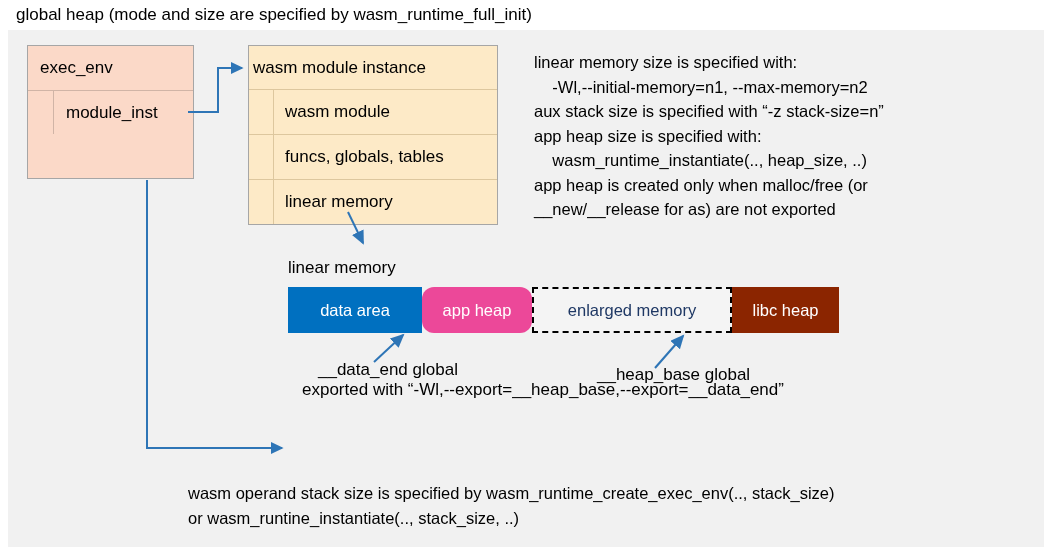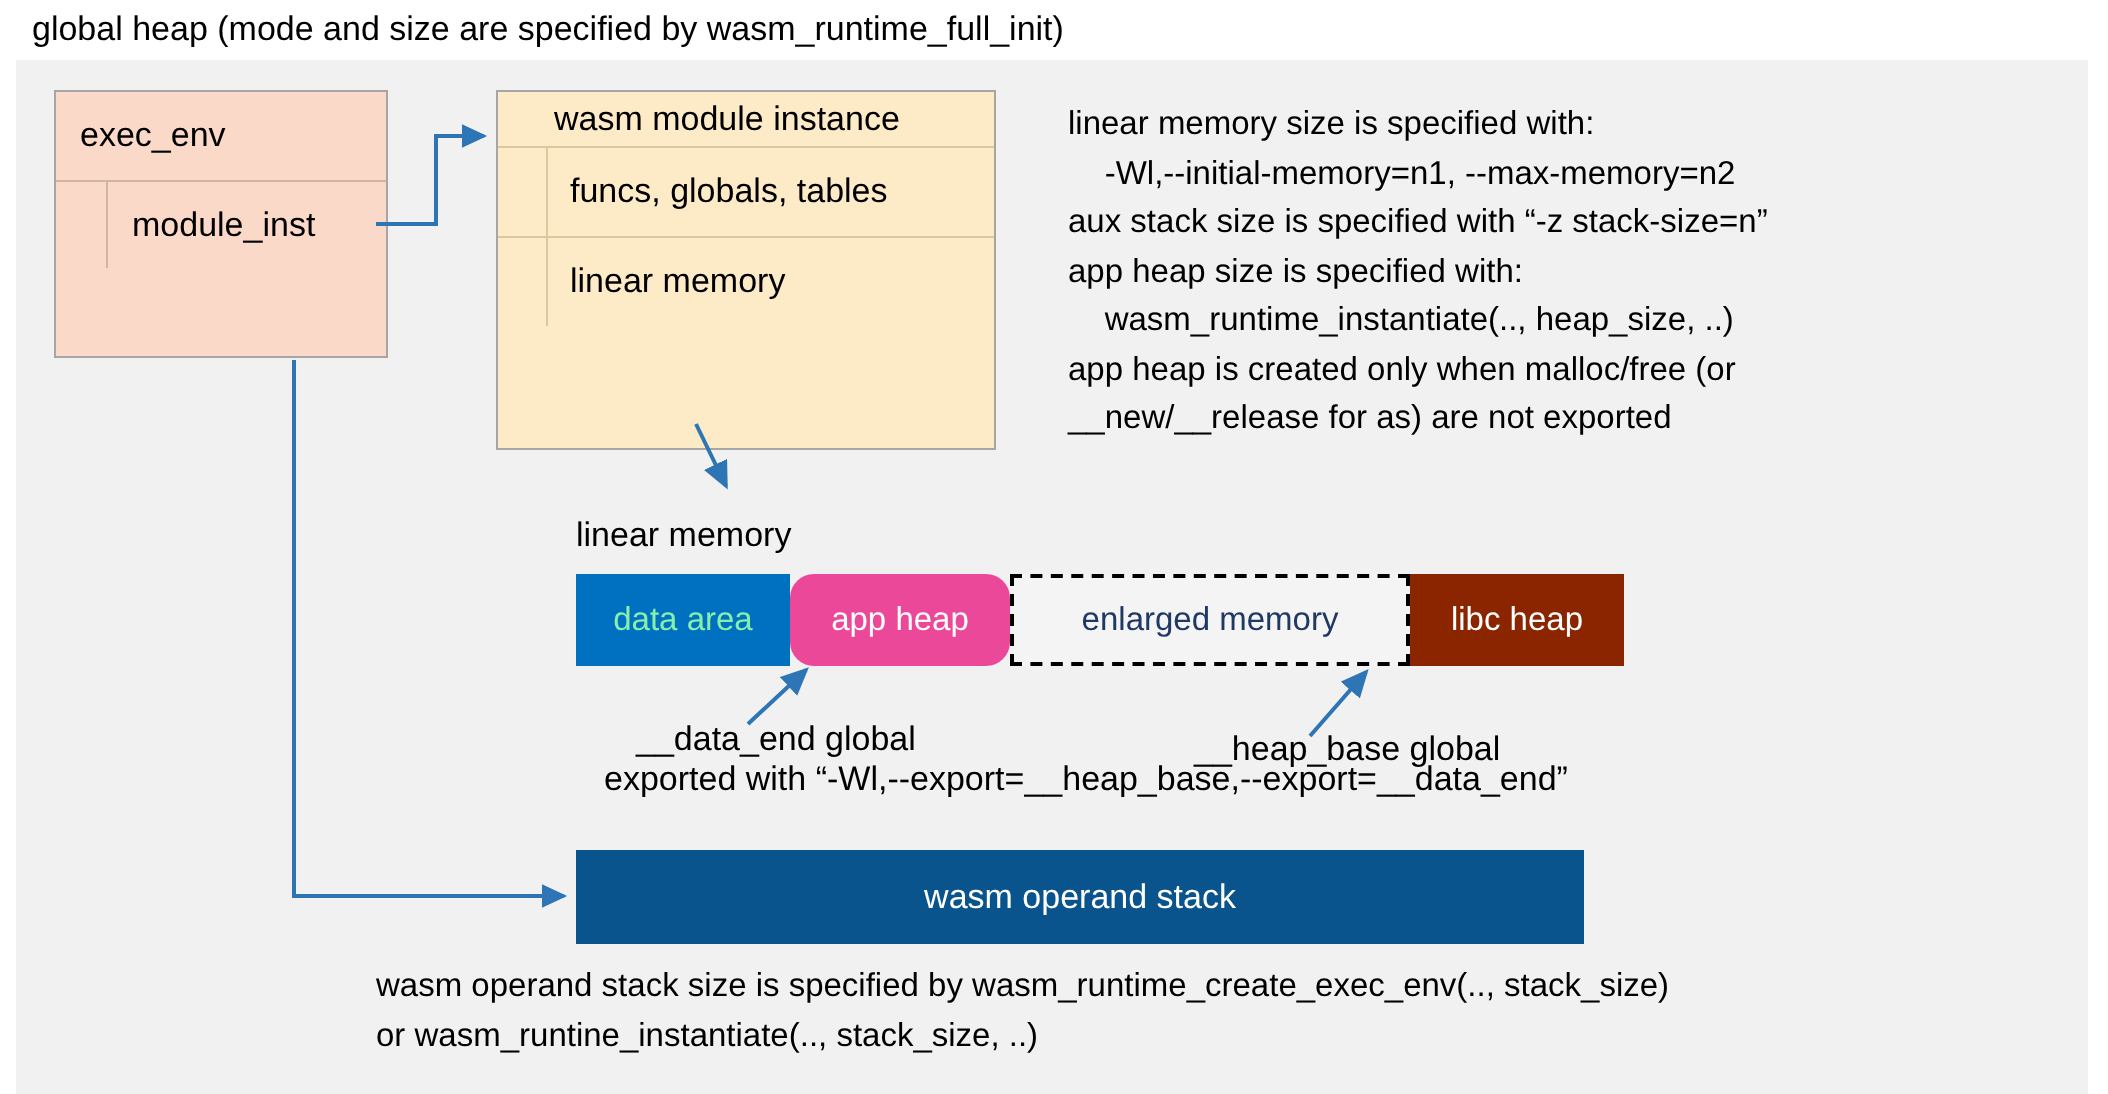--- a/index.html
+++ b/index.html
@@ -89,22 +89,22 @@
 
   
   #wmi-box {
     left: 248px;
     top: 45px;
     width: 250px;
     height: 180px;
     background: #fdeac7;
   }
   #wmi-box .hdr {
-    height: 28px;
-    padding-left: 28px;
+    height: 44px;
+    padding-left: 4px;
     border-bottom: 1px solid #ddc79e;
   }
   #wmi-box .sub {
     height: 45px;
     padding-left: 36px;
     border-bottom: 1px solid #ddc79e;
     position: relative;
   }
   #wmi-box .sub:last-child { border-bottom: none; height: 44px; }
   #wmi-box .sub::before {
@@ -206,45 +206,45 @@
 
   <div class="panel"></div>
 
   <div class="box" id="exec-env-box">
     <div class="box-row hdr">exec_env</div>
     <div class="box-row sub">module_inst</div>
   </div>
 
   <div class="box" id="wmi-box">
     <div class="box-row hdr">wasm module instance</div>
+    <div class="box-row sub">wasm module</div>
     <div class="box-row sub">funcs, globals, tables</div>
     <div class="box-row sub">linear memory</div>
   </div>
 
   <div class="note" id="note-right">linear memory size is specified with:
     -Wl,--initial-memory=n1, --max-memory=n2
 aux stack size is specified with “-z stack-size=n”
 app heap size is specified with:
     wasm_runtime_instantiate(.., heap_size, ..)
 app heap is created only when malloc/free (or
 __new/__release for as) are not exported</div>
 
   <div class="lm-caption">linear memory</div>
   <div class="membar" id="membar">
-      <div class="seg" style="width: 107px; background: rgb(0, 112, 192); color: #86efac;">data area</div>
+      <div class="seg" style="width: 134px; background: rgb(0, 112, 192); color: #ffffff;">data area</div>
       <div class="seg" style="width: 110px; background: #ec4899; color: rgb(255, 255, 255); border-radius: 12px;">app heap</div>
       <div class="seg dashed" style="width: 200px; color: rgb(31, 56, 100);">enlarged memory</div>
       <div class="seg" style="width: 107px; background: rgb(139, 37, 0); color: rgb(255, 255, 255);">libc heap</div>
     </div>
 
   <div class="ann" id="ann-data-end">__data_end global</div>
   <div class="ann" id="ann-heap-base">__heap_base global</div>
   <div class="ann" id="ann-exported">exported with “-Wl,--export=__heap_base,--export=__data_end”</div>
 
-  <div id="operand-stack">wasm operand stack</div>
   <div class="note" id="note-bottom">wasm operand stack size is specified by wasm_runtime_create_exec_env(.., stack_size)
 or wasm_runtine_instantiate(.., stack_size, ..)</div>
 
   <svg id="wires" viewBox="0 0 1054 547">
     <defs>
       <marker id="ah" markerWidth="7" markerHeight="7" refX="5.6" refY="3" orient="auto">
         <path d="M0,0 L6.4,3 L0,6 z" fill="#2e75b6"></path>
       </marker>
       <marker id="ah2" markerWidth="8" markerHeight="8" refX="6" refY="3.2" orient="auto">
         <path d="M0,0 L7,3.2 L0,6.4 z" fill="#2e75b6"></path>

